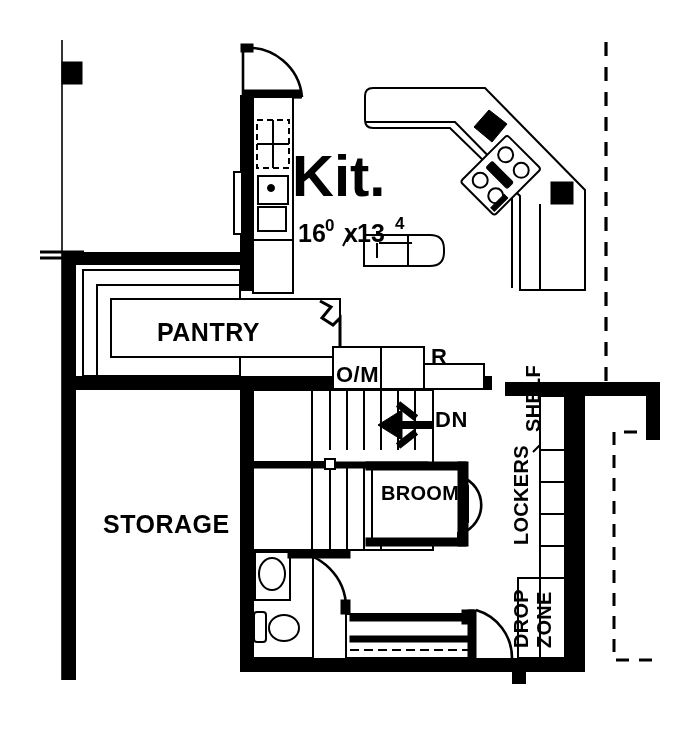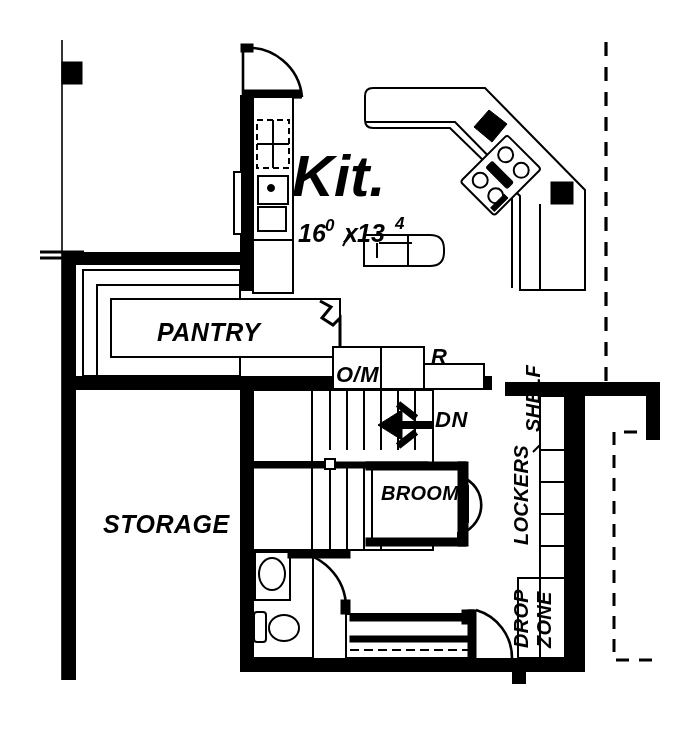--- a/index.html
+++ b/index.html
@@ -9,21 +9,20 @@
   }
   body {
     font-family: "Liberation Sans", sans-serif;
   }
   #plan-root {
     position: relative;
     width: 700px;
     height: 734px;
     background: #ffffff;
     overflow: hidden;
-    font-style: italic;
   }
   #plan-svg {
     display: block;
     width: 700px;
     height: 734px;
   }
   .wall-thick { fill: #000000; stroke: none; }
   .line-thin  { fill: none; stroke: #000000; stroke-width: 2; }
   .line-med   { fill: none; stroke: #000000; stroke-width: 3; }
   .line-hair  { fill: none; stroke: #000000; stroke-width: 1.6; }

